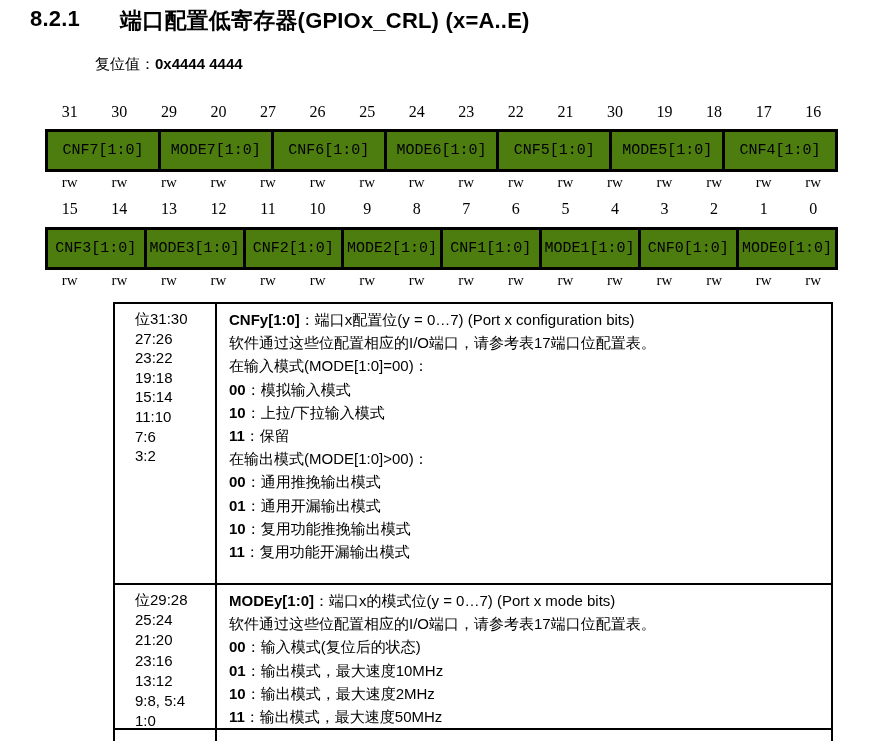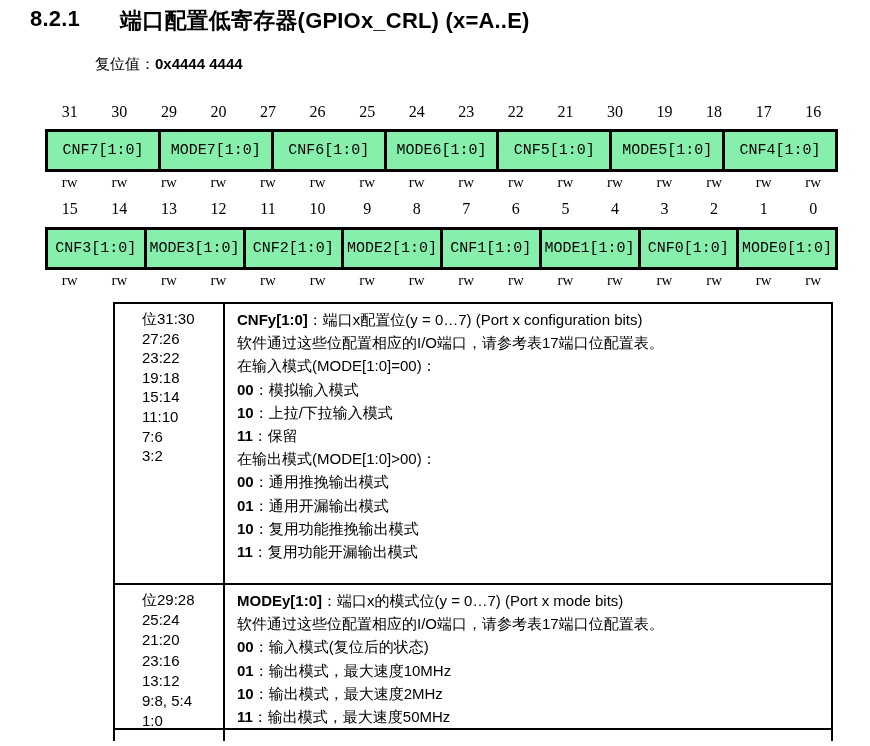--- a/index.html
+++ b/index.html
@@ -14,43 +14,43 @@
   .meta{position:absolute;left:95px;top:50px;font-size:15px;line-height:27px;}
   .meta .val{font-weight:bold;}
 
   
   .bits-row,.access-row{position:absolute;left:45px;width:793px;display:flex;
         font-family:"Liberation Serif",serif;}
   .bits-row{font-size:16px;}
   .access-row{font-size:15px;}
   .bits-row .slot,.access-row .slot{flex:1;text-align:center;}
   .reg-table{position:absolute;left:45px;width:793px;height:43px;
-        box-sizing:border-box;border:3px solid #000;display:flex;background:#86efac;}
+        box-sizing:border-box;border:3px solid #000;display:flex;background:#4d7c0f;}
   .reg-cell{flex:1;border-right:3px solid #000;display:flex;align-items:center;
         justify-content:center;font-family:"Liberation Mono",monospace;
         font-size:15px;white-space:nowrap;overflow:hidden;}
   .reg-cell:last-child{border-right:none;}
   .bits-row.r0{top:103px}
   .reg-table.r0{top:129px}
   .access-row.r0{top:174px}
   .bits-row.r1{top:200px}
   .reg-table.r1{top:227px}
   .access-row.r1{top:272px}
 
   
   .desc-table{position:absolute;left:113px;top:302px;width:720px;
         box-sizing:border-box;border:2px solid #000;border-bottom:none;
         font-size:15px;}
   .desc-row{display:flex;box-sizing:border-box;border-bottom:2px solid #000;
         overflow:hidden;}
   .desc-row-0{height:281px;}
   .desc-row-1{height:145px;}
   .desc-stub{height:11px;border-bottom:none;}
-  .desc-bits{width:110px;box-sizing:border-box;border-right:2px solid #000;
-        padding:5px 0 0 27px;overflow:hidden;}
+  .desc-bits{width:102px;box-sizing:border-box;border-right:2px solid #000;
+        padding:5px 0 0 20px;overflow:hidden;}
   .bit-line{line-height:19.6px;}
   .desc-row-1 .bit-line{line-height:20.2px;}
   .desc-text{flex:1;padding:4px 8px 0 12px;overflow:hidden;}
   .desc-text .line{line-height:23.2px;white-space:nowrap;}
   .desc-text b{font-weight:bold;}
 </style>
 </head>
 <body>
 
 <div class="page">

